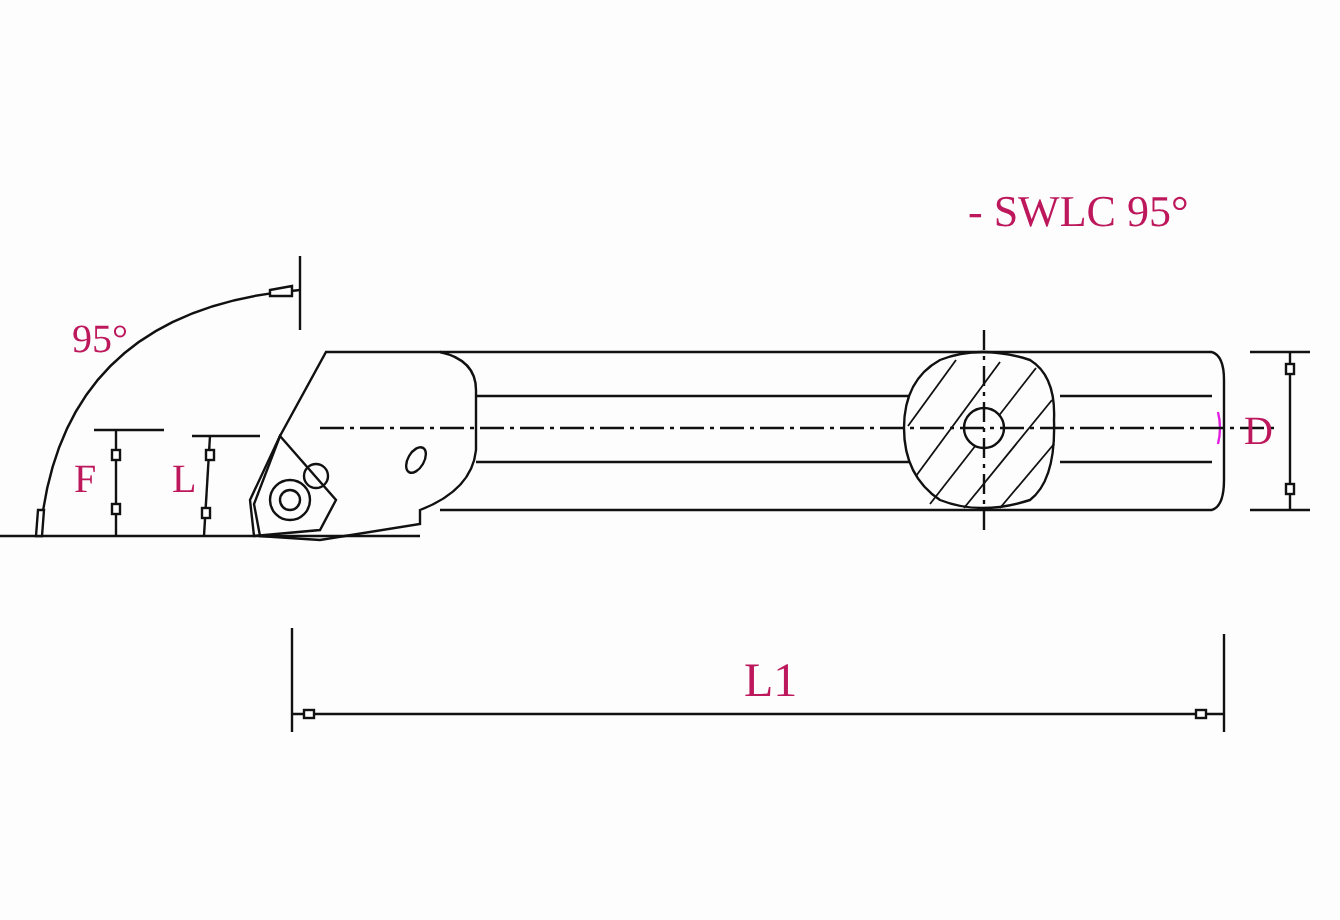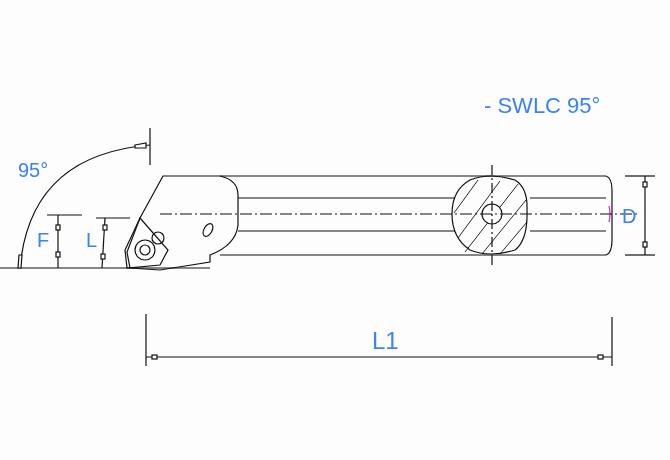--- a/index.html
+++ b/index.html
@@ -1,20 +1,20 @@
 <!DOCTYPE html>
 <html><head>
 <meta charset="utf-8">
 <style>
   html,body{margin:0;padding:0;background:#fcfdfc;}
   body{width:670px;height:460px;overflow:hidden;position:relative;font-family:"Liberation Sans",sans-serif;}
   svg{position:absolute;left:0;top:0;}
-  .lbl{position:absolute;font-family:Liberation Sans, sans-serif;color:#3b82f6;line-height:1;}
+  .lbl{position:absolute;font-family:Liberation Serif, serif;color:#be185d;line-height:1;}
   #title{left:484px;top:95px;font-size:22px;}
-  #lbl-95{left:18px;top:160px;font-size:20px;}
+  #lbl-95{left:36px;top:160px;font-size:20px;}
   #lbl-F{left:37px;top:230px;font-size:20px;}
   #lbl-L{left:86px;top:230px;font-size:20px;}
   #lbl-L1{left:372px;top:329px;font-size:24px;}
   #lbl-D{left:622px;top:206px;font-size:20px;}
 </style>
 </head>
 <body>
 
 <svg width="670" height="460" viewBox="0 0 670 460">
   <g stroke="#111" stroke-width="1.2" fill="none">

